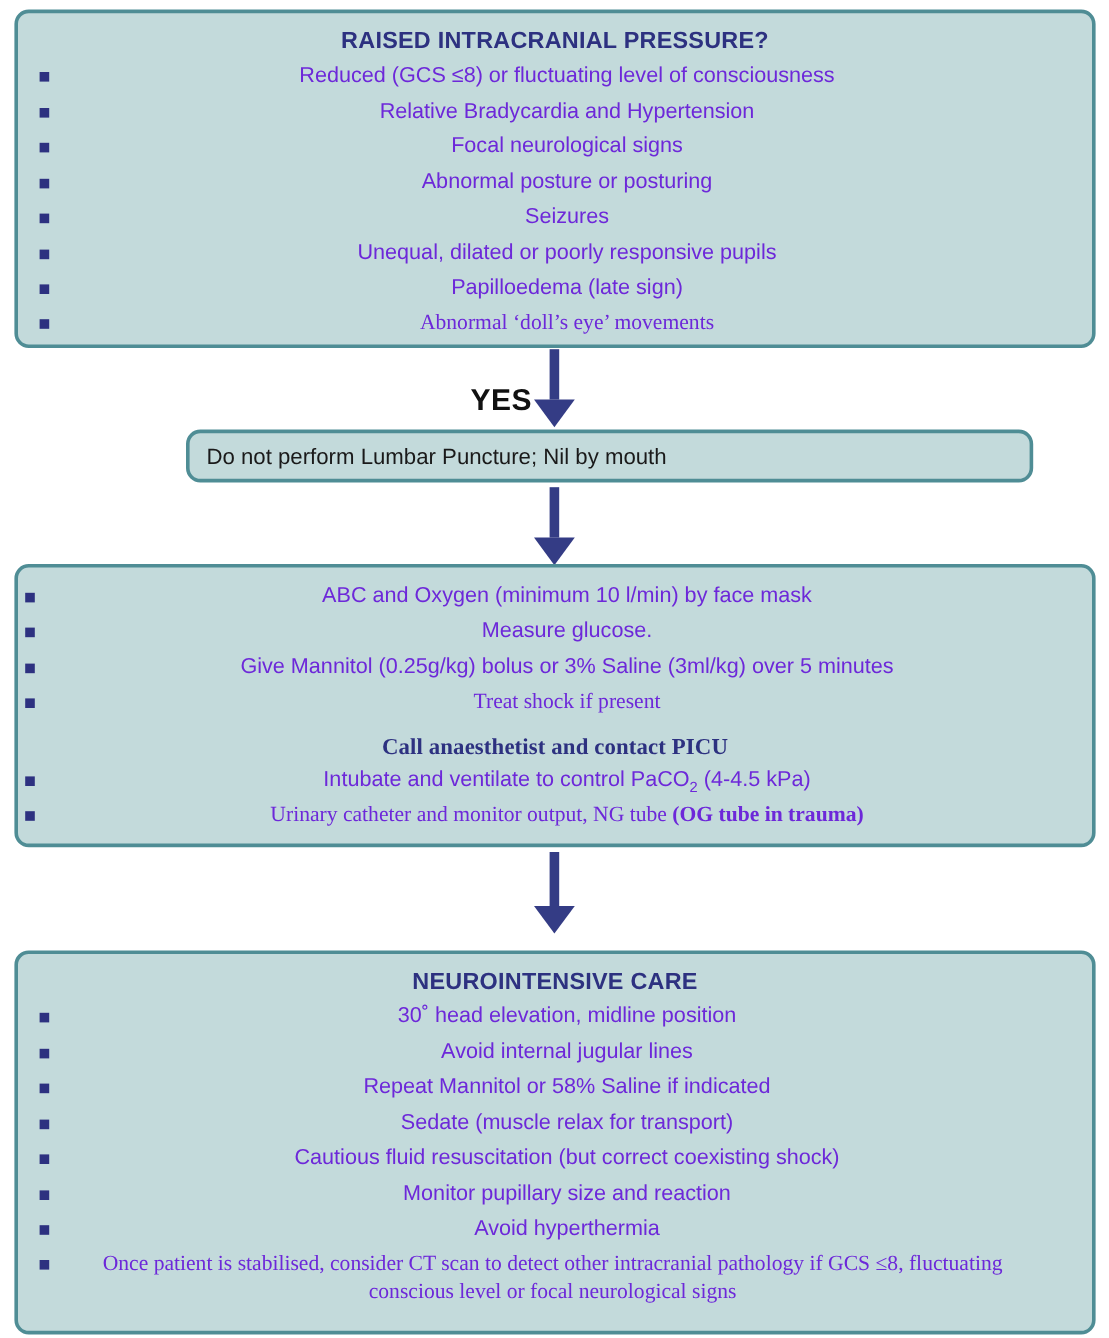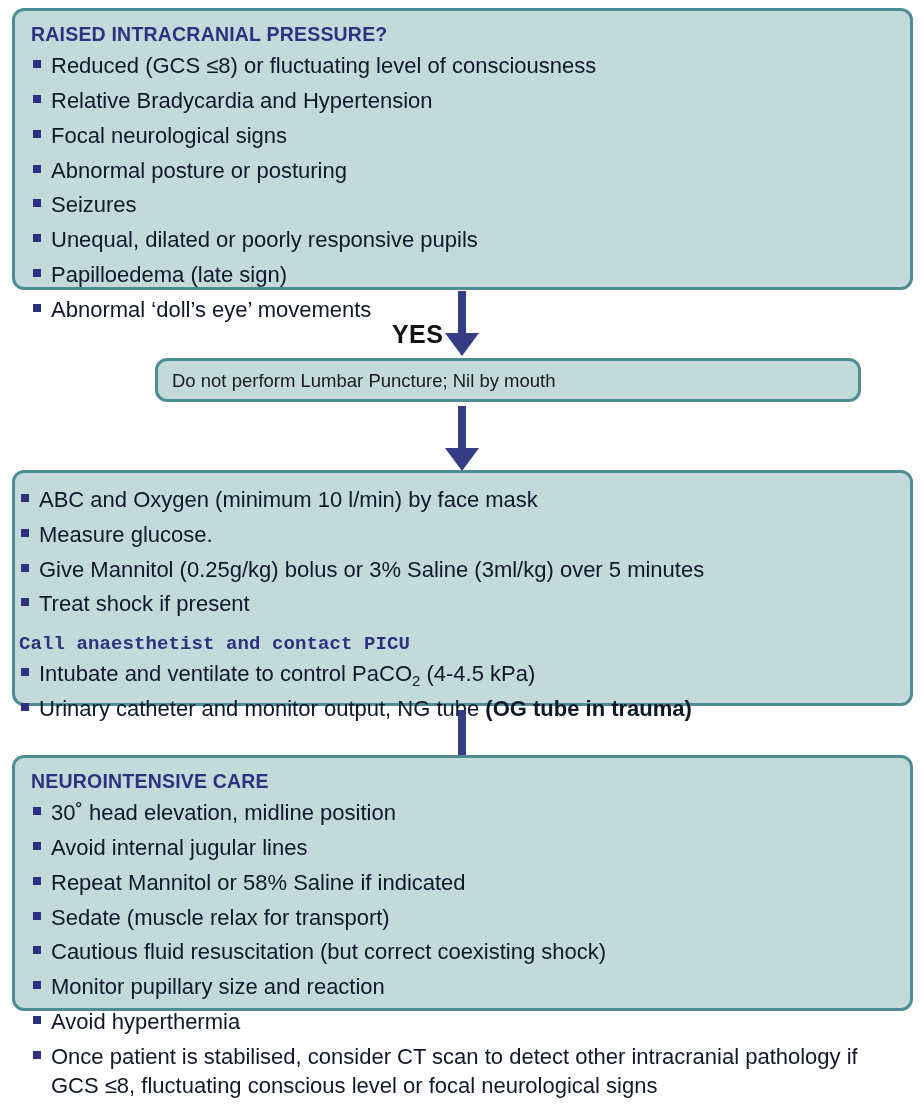--- a/index.html
+++ b/index.html
@@ -27,20 +27,21 @@
     position: absolute;
     box-sizing: border-box;
     background: #c3dadb;
     border: 3px solid #4f8d95;
     border-radius: 12px;
   }
 
   .node-wide {
     left: 12px;
     width: 901px;
+    text-align: center;
   }
 
   .node-inner {
     padding: 11px 16px 12px 16px;
   }
 
   
   .heading {
     color: #2d3180;
     font-weight: bold;
@@ -50,39 +51,39 @@
     margin: 0 0 5px 0;
     font-family: "Liberation Sans", sans-serif;
   }
   .subheading {
     color: #2d3180;
     font-weight: bold;
     font-size: 19px;
     letter-spacing: 0.1px;
     line-height: 1.25;
     margin: 14px 0 3px 0;
-    font-family: Liberation Mono, monospace;
+    font-family: Liberation Serif, serif;
   }
 
   
   ul.bullets {
     list-style: none;
     margin: 0;
     padding: 0;
   }
   ul.bullets li {
     position: relative;
     padding-left: 20px;
     margin: 0 0 5.5px 0;
-    font-size: 22px;
+    font-size: 18px;
     line-height: 1.33;
-    color: #0f172a;
-    font-family: "Liberation Sans", sans-serif;
-  }
-  ul.bullets li:last-child { margin-bottom: 0; }
+    color: #6d28d9;
+    font-family: "Liberation Sans", sans-serif;
+  }
+  ul.bullets li:last-child { margin-bottom: 0; font-family: Liberation Serif, serif; }
   ul.bullets li .sq {
     position: absolute;
     left: 2px;
     top: 9px;
     width: 8px;
     height: 8px;
     background: #2d3180;
   }
   .bold-seg { font-weight: bold; }
   sub { font-size: 0.68em; line-height: 0; }
@@ -222,21 +223,21 @@
         </li>
       </ul>
     </div>
   </div>
 
   <div class="arrow" style="left:445px; top:710px; height:68px;">
     <div class="shaft" style="height:45px;"></div>
     <div class="head" style="top:45px;"></div>
   </div>
 
-  <div class="node node-wide" style="top:755px; height:256px;">
+  <div class="node node-wide" style="top:792px; height:320px;">
     <div class="node-inner" style="padding:11px 16px;">
       <div class="heading">NEUROINTENSIVE CARE</div>
       <ul class="bullets">
         <li>
           <span class="sq"></span>
           <span>30˚ head elevation, midline position</span>
         </li>
         <li>
           <span class="sq"></span>
           <span>Avoid internal jugular lines</span>

